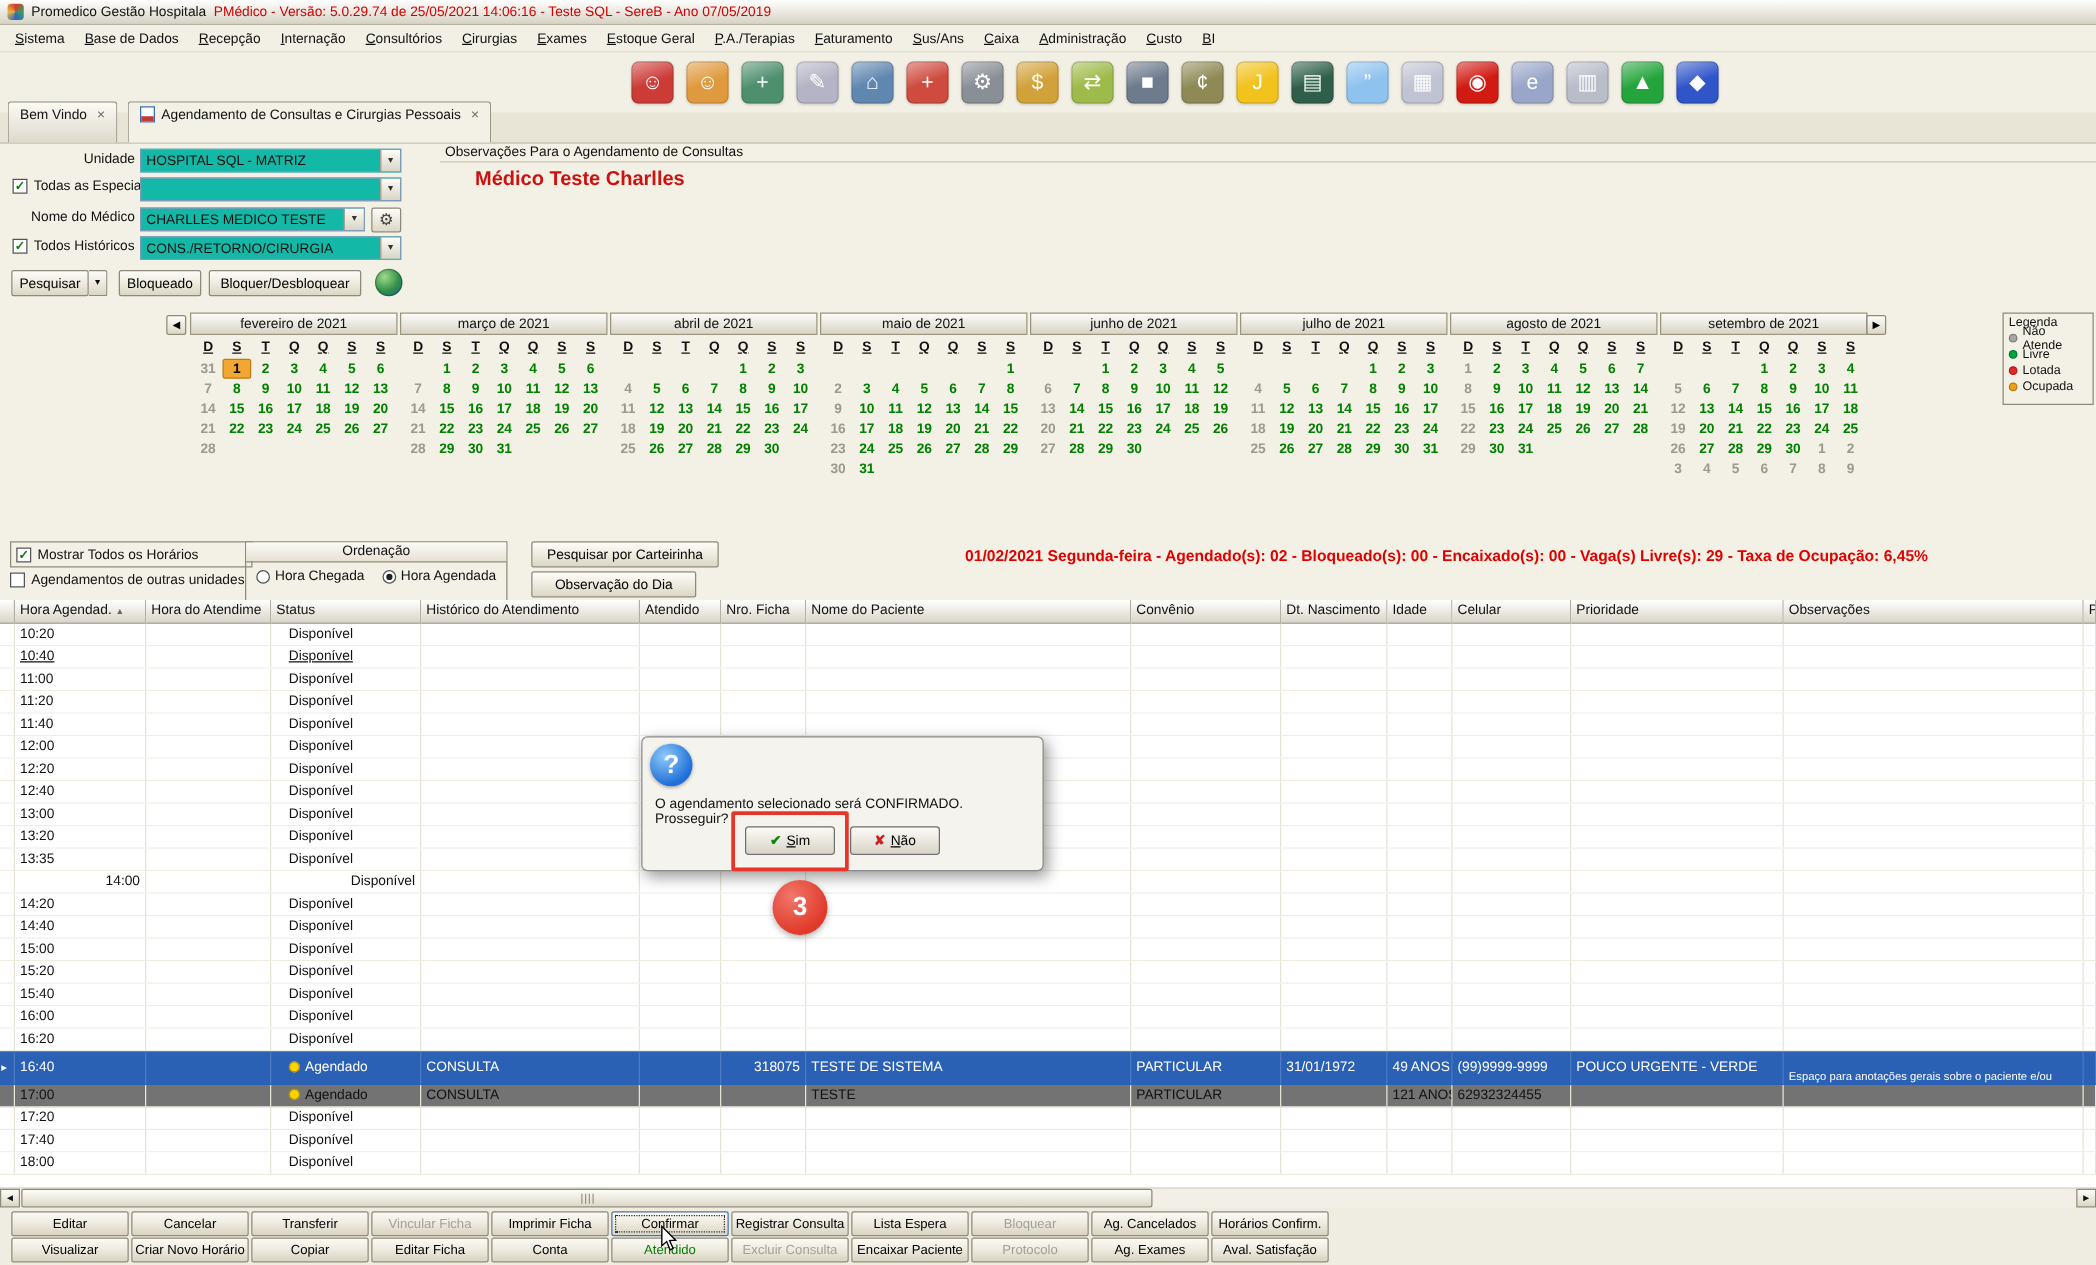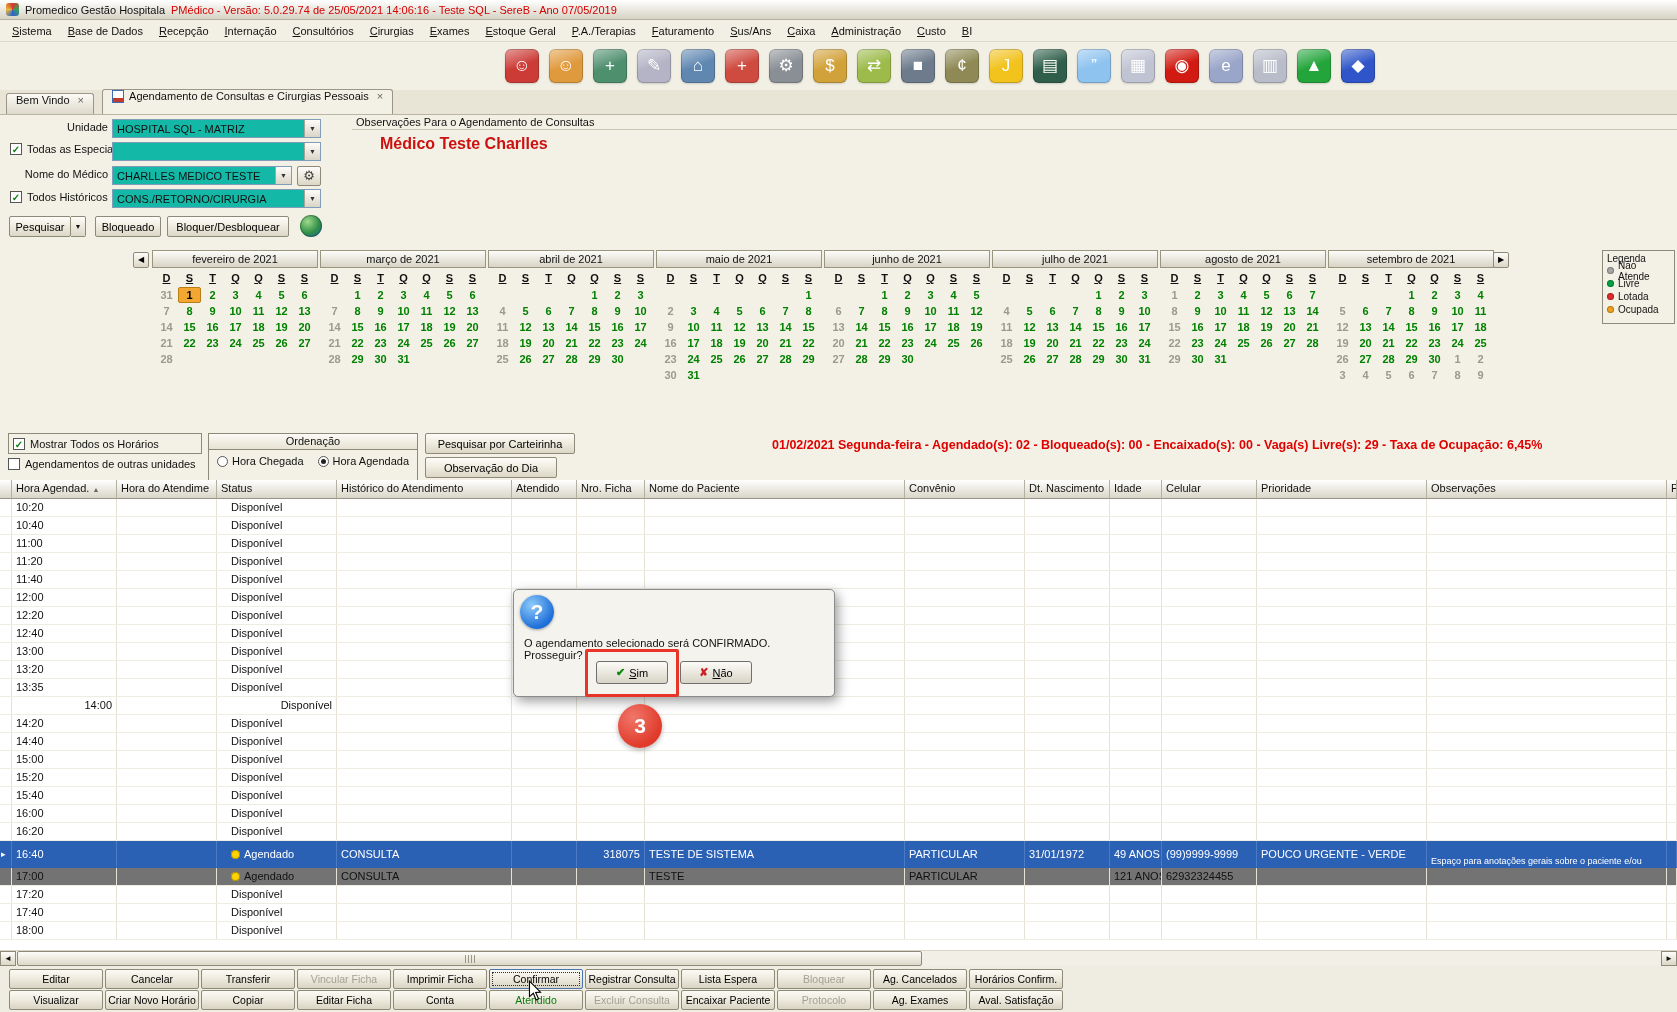--- a/index.html
+++ b/index.html
@@ -9,21 +9,21 @@
   
   #titlebar{position:absolute;top:0;left:0;width:1677px;height:20px;background:linear-gradient(#ffffff,#d6d2c4);border-bottom:1px solid #b6b2a2;display:flex;align-items:center;gap:6px;padding:0 6px}
   .app-ico{width:13px;height:13px;border-radius:3px;background:conic-gradient(#d43a2f,#3a9e5f,#2f62c9,#e9b93a,#d43a2f)}
   .title-sub{color:#d40000}
   #menubar{position:absolute;top:20px;left:0;width:1677px;height:22px;background:#f2f0e4;border-bottom:1px solid #ddd9ca;display:flex;align-items:center;padding-left:4px}
   .menu-item{padding:3px 8px;cursor:default}
   #toolbar{position:absolute;top:42px;left:0;width:1677px;height:48px;background:#f2f0e4;display:flex;align-items:center;gap:10px;padding-left:505px}
   .tb-ico{width:34px;height:34px;border-radius:6px;color:#fff;font-size:17px;line-height:34px;text-align:center;box-shadow:inset 0 0 0 1px rgba(0,0,0,.18),0 1px 2px rgba(0,0,0,.15)}
   
   #tabsrow{position:absolute;top:90px;left:0;width:1677px;height:25px;background:#e8e5d7;border-bottom:1px solid #b9b5a5;display:flex;align-items:flex-end;padding-left:6px}
-  .tab{height:21px;display:inline-flex;align-items:flex-start;gap:5px;padding:0 9px;margin-right:8px;border:1px solid #9a968a;border-bottom:none;border-radius:3px 3px 0 0;background:linear-gradient(#fbfaf5,#ddd9cb)}
+  .tab{height:21px;display:inline-flex;align-items:flex-end;gap:5px;padding:16px 9px;margin-right:8px;border:1px solid #9a968a;border-bottom:none;border-radius:3px 3px 0 0;background:linear-gradient(#fbfaf5,#ddd9cb)}
   .tab.active{height:25px;background:#f3f1e5;position:relative;z-index:2}
   .tab-ico{width:12px;height:13px;background:#fff;border:1px solid #3a6db4;box-shadow:inset 0 -4px 0 #c23a2f}
   .tab-close{color:#666;font-size:11px;margin-left:3px}
   
   #filterpanel{position:absolute;top:115px;left:0;width:1677px;height:135px;background:#f3f1e5}
   .fl{position:absolute;width:104px;text-align:right}
   .combo{position:absolute;height:19px;background:#14b8a6;border:1px solid #7f9db9;display:flex;align-items:center}
   .combo-val{flex:1;padding:0 4px;white-space:nowrap;overflow:hidden}
   .combo-arrow{width:16px;height:100%;background:linear-gradient(#fdfcf8,#d9d5c7);border-left:1px solid #a9a596;font-size:7px;display:flex;align-items:center;justify-content:center;color:#333}
   .cbrow{position:absolute;display:flex;align-items:center;gap:5px}
@@ -48,21 +48,21 @@
   .day-gray{color:#9a9a90}
   .day-sel{background:#f2a733;border:1px solid #b97d14;border-radius:2px;color:#000;line-height:14px}
   #legend{position:absolute;left:1602px;top:0;width:73px;height:74px;border:1px solid #8e8a79;padding:2px 4px;background:#f3f1e5}
   .lg-item{display:flex;align-items:center;gap:4px;height:13px}
   .lg-dot{width:7px;height:7px;border-radius:50%;box-shadow:inset 0 0 0 1px rgba(0,0,0,.25)}
   .lg-lbl,.lg-title{font-size:10px}
   
   #controls{position:absolute;top:430px;left:0;width:1677px;height:50px;background:#f3f1e5}
   #cb1box{position:absolute;left:8px;top:3px;width:194px;height:21px;border:1px solid #8e8a79;display:flex;align-items:center;gap:5px;padding-left:4px}
   #cb2row{position:absolute;left:8px;top:28px}
-  #ordbox{position:absolute;left:208px;top:3px;width:210px;height:59px;border:1px solid #8e8a79}
+  #ordbox{position:absolute;left:196px;top:3px;width:210px;height:59px;border:1px solid #8e8a79}
   #ordtitle{height:16px;border-bottom:1px solid #8e8a79;text-align:center;line-height:15px;background:linear-gradient(#fbfaf5,#e6e2d3)}
   .radios{display:flex;gap:14px;padding:5px 8px}
   .radio{display:flex;align-items:center;gap:4px}
   .rdot{width:11px;height:11px;border-radius:50%;border:1px solid #555;background:#fff;position:relative}
   .rdot.sel::after{content:"";position:absolute;left:2px;top:2px;width:5px;height:5px;border-radius:50%;background:#222}
   #summary{position:absolute;left:772px;top:8px;font-weight:bold;font-size:12.5px;color:#e10000}
   
   #grid{position:absolute;top:480px;left:0;width:1677px;height:470px;background:#fff}
   #grid-header{display:grid;height:19px}
   .g-hcell{background:linear-gradient(#ffffff,#d9d5c7);border-right:1px solid #b4b0a1;border-bottom:1px solid #98948a;padding:2px 4px;white-space:nowrap;overflow:hidden}
@@ -762,21 +762,21 @@
         <div class="g-cell g-ficha"></div>
         <div class="g-cell g-paciente"></div>
         <div class="g-cell g-convenio"></div>
         <div class="g-cell g-nascimento"></div>
         <div class="g-cell g-idade"></div>
         <div class="g-cell g-celular"></div>
         <div class="g-cell g-prioridade"></div>
         <div class="g-cell g-obs"></div>
         <div class="g-cell g-p"></div>
       </div>
-      <div class="g-row" style="grid-template-columns: 12px 105px 100px 120px 175px 65px 68px 260px 120px 85px 52px 95px 170px 240px 10px;">
+      <div class="g-row" style="grid-template-columns: 12px 105px 100px 120px 175px 65px 68px 260px 120px 85px 52px 95px 170px 240px 10px; text-decoration: underline;">
         <div class="g-cell g-ind"></div>
         <div class="g-cell g-hora">10:40</div>
         <div class="g-cell g-hora_atend"></div>
         <div class="g-cell g-status"><span>Disponível</span></div>
         <div class="g-cell g-historico"></div>
         <div class="g-cell g-atendido"></div>
         <div class="g-cell g-ficha"></div>
         <div class="g-cell g-paciente"></div>
         <div class="g-cell g-convenio"></div>
         <div class="g-cell g-nascimento"></div>

